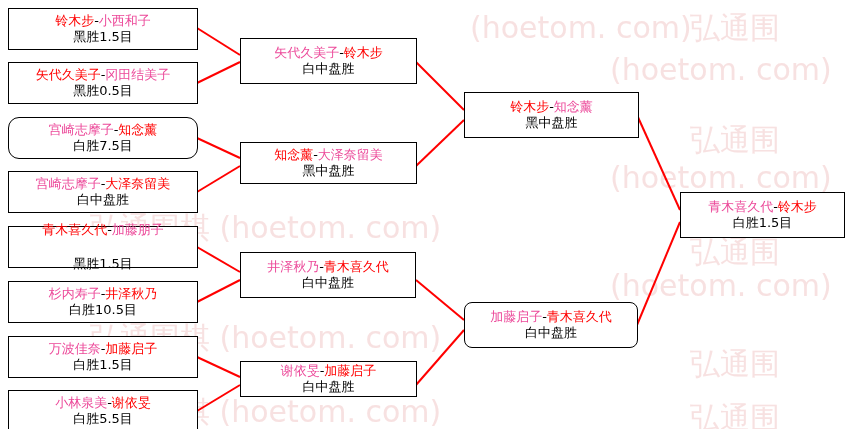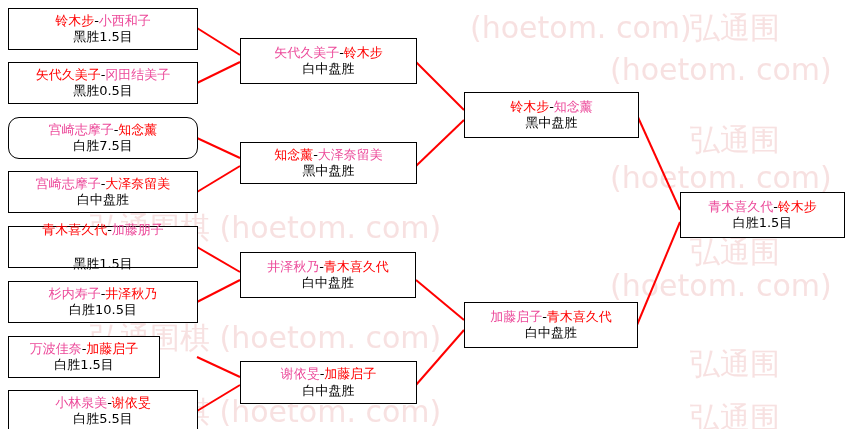--- a/index.html
+++ b/index.html
@@ -124,49 +124,49 @@
         <div class="ln">白中盘胜</div>
       </div>
       <div class="node" style="left: 8px; top: 226px; width: 190px; height: 42px; gap: 18px;">
         <div class="ln"><span class="win">青木喜久代</span><span class="sep">-</span><span class="lose">加藤朋子</span></div>
         <div class="ln">黑胜1.5目</div>
       </div>
       <div class="node" style="left: 8px; top: 281px; width: 190px; height: 42px;">
         <div class="ln"><span class="lose">杉内寿子</span><span class="sep">-</span><span class="win">井泽秋乃</span></div>
         <div class="ln">白胜10.5目</div>
       </div>
-      <div class="node" style="left: 8px; top: 336px; width: 152px; height: 42px;">
+      <div class="node" style="left: 8px; top: 336px; width: 190px; height: 42px;">
         <div class="ln"><span class="lose">万波佳奈</span><span class="sep">-</span><span class="win">加藤启子</span></div>
         <div class="ln">白胜1.5目</div>
       </div>
       <div class="node" style="left: 8px; top: 390px; width: 190px; height: 42px;">
         <div class="ln"><span class="lose">小林泉美</span><span class="sep">-</span><span class="win">谢依旻</span></div>
         <div class="ln">白胜5.5目</div>
       </div>
       <div class="node" style="left: 240px; top: 38px; width: 177px; height: 46px;">
         <div class="ln"><span class="lose">矢代久美子</span><span class="sep">-</span><span class="win">铃木步</span></div>
         <div class="ln">白中盘胜</div>
       </div>
       <div class="node" style="left: 240px; top: 142px; width: 177px; height: 42px;">
         <div class="ln"><span class="win">知念薰</span><span class="sep">-</span><span class="lose">大泽奈留美</span></div>
         <div class="ln">黑中盘胜</div>
       </div>
       <div class="node" style="left: 240px; top: 252px; width: 176px; height: 46px; align-items: center;">
         <div class="ln"><span class="lose">井泽秋乃</span><span class="sep">-</span><span class="win">青木喜久代</span></div>
         <div class="ln">白中盘胜</div>
       </div>
-      <div class="node" style="left: 240px; top: 361px; width: 177px; height: 43px;">
+      <div class="node" style="left: 240px; top: 361px; width: 177px; height: 36px;">
         <div class="ln"><span class="lose">谢依旻</span><span class="sep">-</span><span class="win">加藤启子</span></div>
         <div class="ln">白中盘胜</div>
       </div>
       <div class="node" style="left: 464px; top: 92px; width: 175px; height: 46px;">
         <div class="ln"><span class="win">铃木步</span><span class="sep">-</span><span class="lose">知念薰</span></div>
         <div class="ln">黑中盘胜</div>
       </div>
-      <div class="node" style="left: 464px; top: 302px; width: 174px; height: 46px;">
+      <div class="node" style="left: 464px; top: 302px; width: 174px; height: 46px; border-radius: 8px;">
         <div class="ln"><span class="lose">加藤启子</span><span class="sep">-</span><span class="win">青木喜久代</span></div>
         <div class="ln">白中盘胜</div>
       </div>
       <div class="node" style="left: 680px; top: 192px; width: 165px; height: 46px;">
         <div class="ln"><span class="lose">青木喜久代</span><span class="sep">-</span><span class="win">铃木步</span></div>
         <div class="ln">白胜1.5目</div>
       </div>
     </div>
 </div>
 

